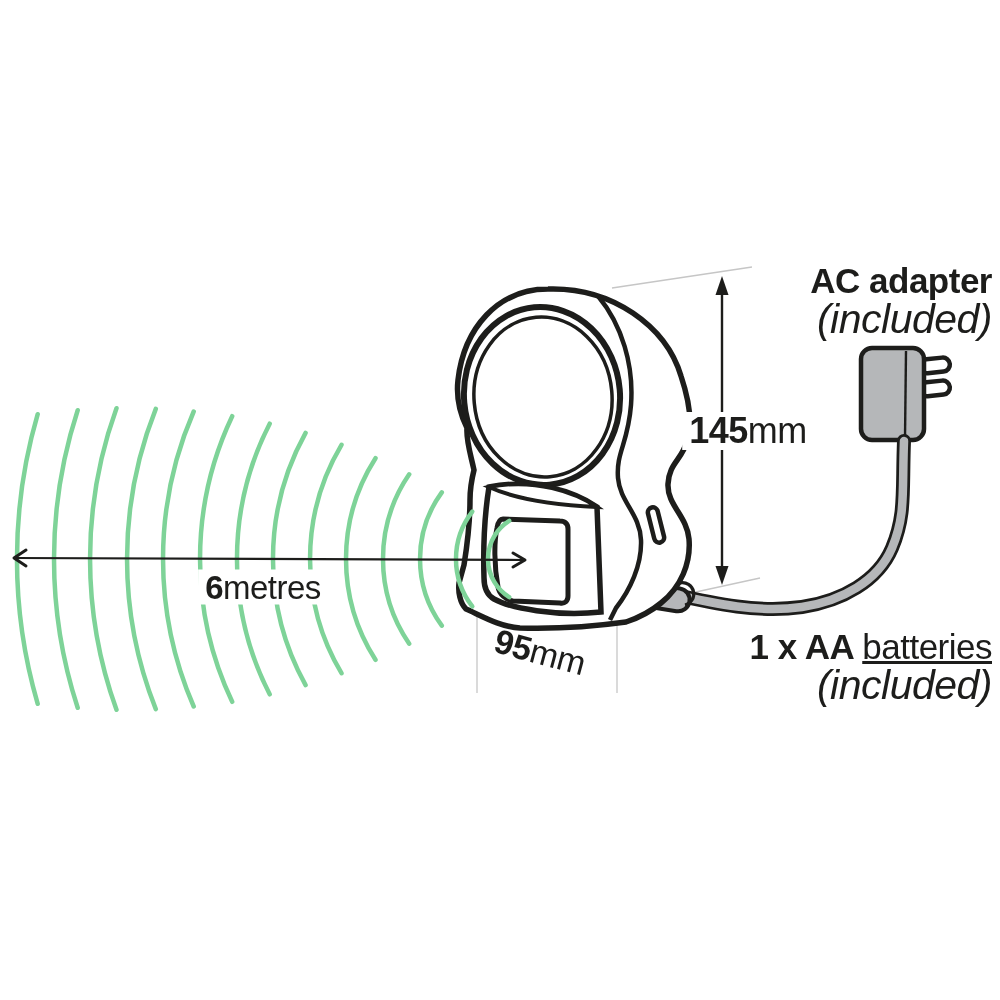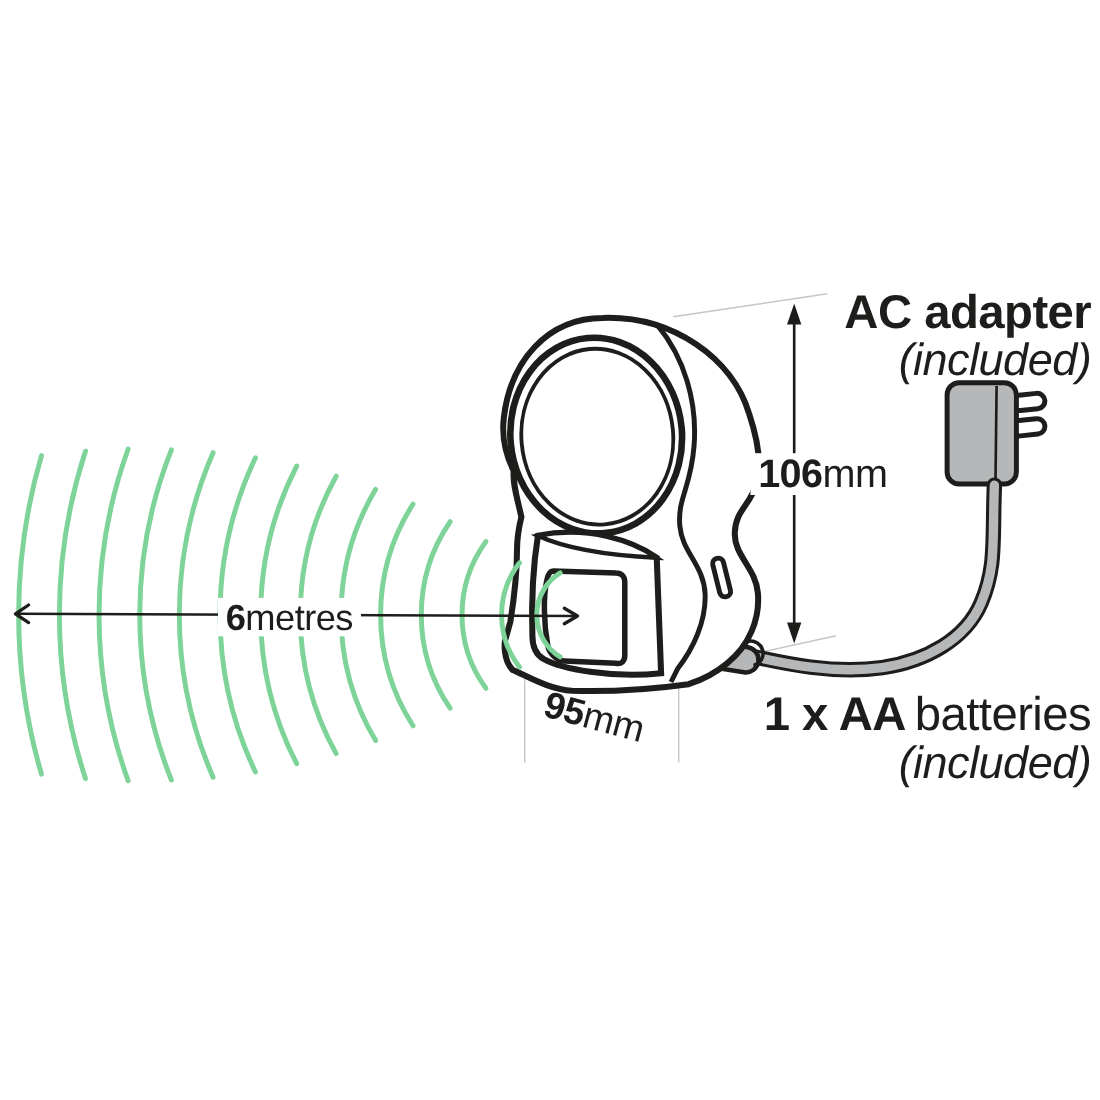--- a/index.html
+++ b/index.html
@@ -20,30 +20,30 @@
   .white-fill{fill:#ffffff;}
   .wave{stroke:var(--wave-green);stroke-width:4.5;fill:none;stroke-linecap:round;}
   .thin{stroke:var(--dim);stroke-width:1.3;fill:none;}
   .metal{fill:var(--metal);}
   
   .label{position:absolute;white-space:nowrap;letter-spacing:-0.5px;line-height:1.0;}
   .knockout{background:#ffffff;padding:1px 7px;}
   .center{transform:translate(-50%,-50%);}
   .dim-label{font-size:34px;}
   .dim-label b{font-weight:bold;}
-  .range-label{left:263px;top:561px;font-size:33px;}
+  .range-label{left:263px;top:587px;font-size:33px;}
   .height-label{left:748px;top:431px;font-size:36px;}
   .width-label{left:540px;top:652px;font-size:34px;transform:translate(-50%,-50%) rotate(15deg);}
   .corner{right:8px;text-align:right;}
   .adapter-block{top:263px;}
   .battery-block{top:629px;}
-  .big{font-size:43px;font-weight:bold;}
+  .big{font-size:35px;font-weight:bold;}
   .italic-note{font-size:41px;font-style:italic;font-weight:normal;margin-top:1px;}
   .reg{font-weight:normal;}
-  .batt-line .reg{margin-left:8px;}
+  .batt-line .reg{margin-left:8px;text-decoration:underline;}
 </style>
 </head>
 <body>
 
 <svg id="scene" width="1000" height="1000" viewBox="0 0 1000 1000">
 
   <g>
     <path class="thin" d="M 612 288 L 752 267"></path>
     <path class="thin" d="M 650 602 L 760 578"></path>
     <path class="thin" d="M 477 607 L 477 693"></path>
@@ -134,21 +134,21 @@
 
   <g>
     <path class="ink-stroke" stroke-width="2.2" d="M 15 558 L 524 560"></path>
     <path class="ink-stroke" stroke-width="3" stroke-linecap="round" stroke-linejoin="round" d="M 26 550 L 14 558 L 26 566"></path>
     <path class="ink-stroke" stroke-width="3" stroke-linecap="round" stroke-linejoin="round" d="M 513 553 L 525 560 L 513 567"></path>
   </g>
 </svg>
 
 <div class="label range-label knockout center dim-label"><b>6</b><span class="reg">metres</span></div>
 
-<div class="label height-label knockout center dim-label" style="font-size:36px;"><b>106</b><span class="reg">mm</span></div>
+<div class="label height-label knockout center dim-label" style="font-size:36px;"><b>145</b><span class="reg">mm</span></div>
 
 <div class="label width-label dim-label"><b>95</b><span class="reg">mm</span></div>
 
 <div class="label corner adapter-block">
   <div class="big">AC adapter</div>
   <div class="italic-note">(included)</div>
 </div>
 
 <div class="label corner battery-block">
   <div class="big batt-line"><b>1 x AA</b><span class="reg">batteries</span></div>

